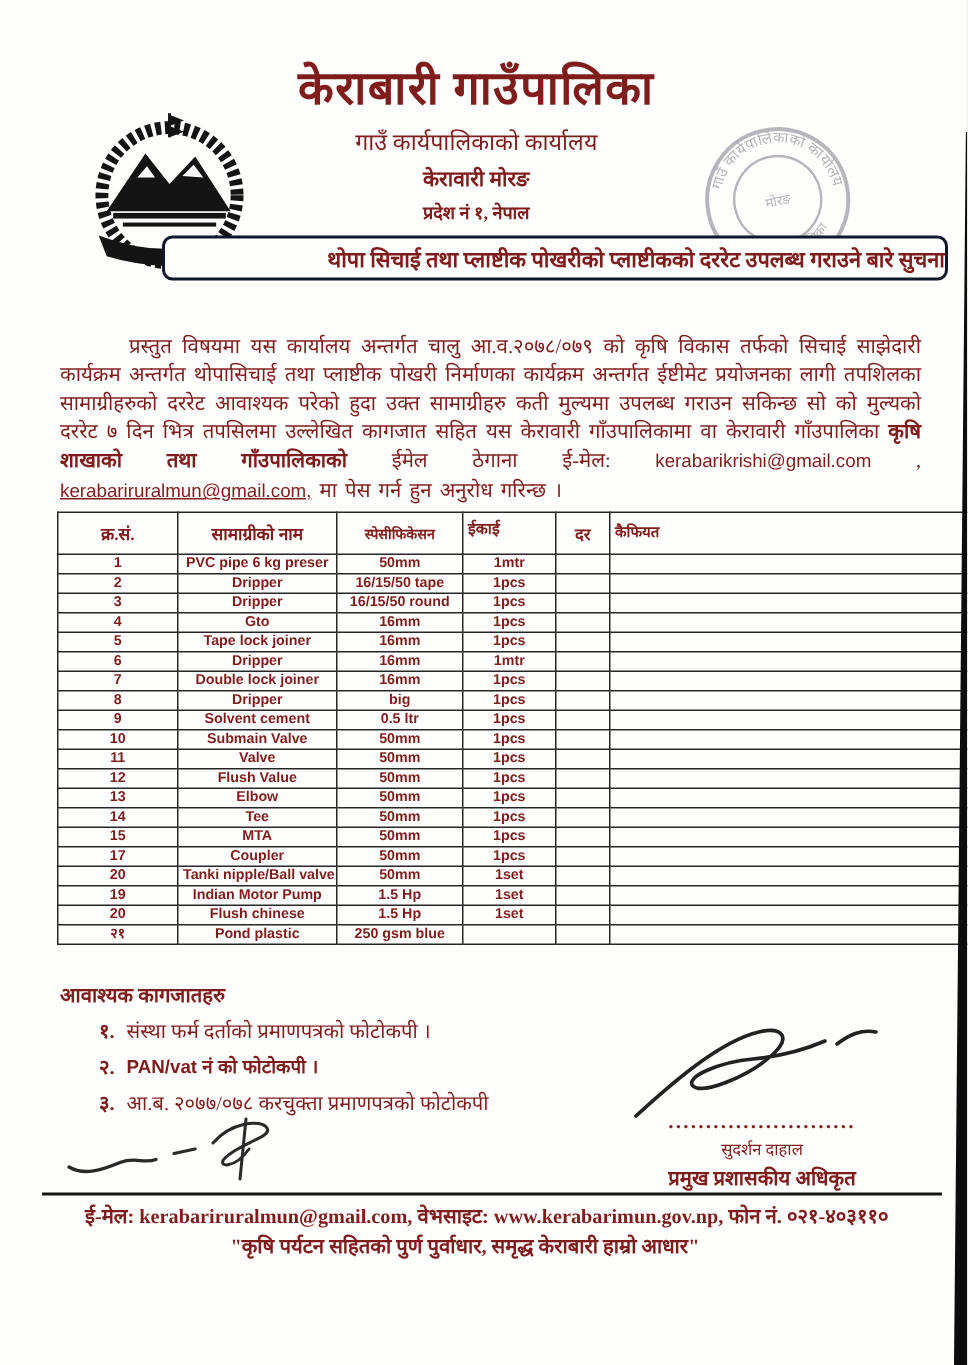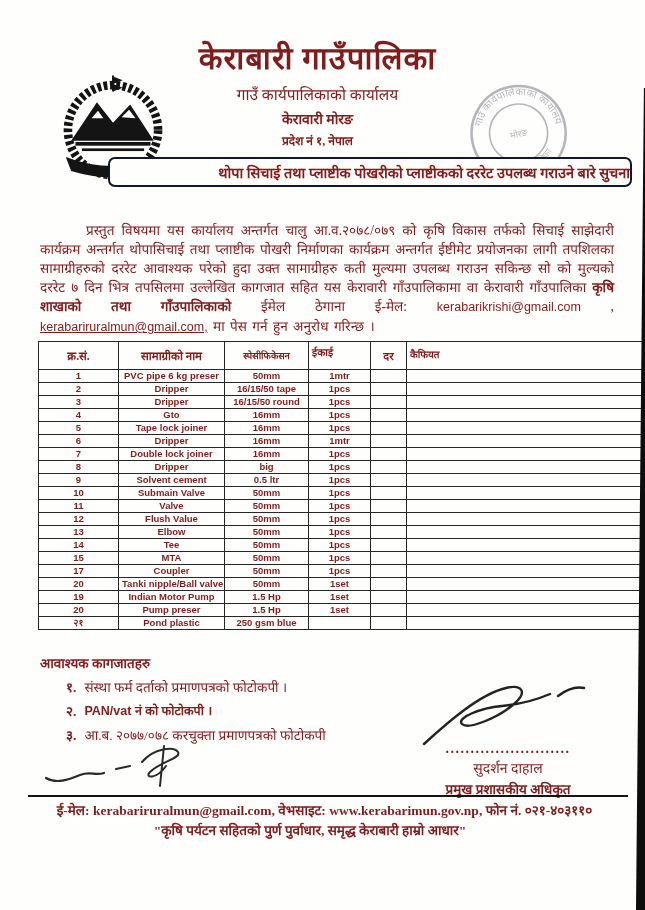--- a/index.html
+++ b/index.html
@@ -59,21 +59,21 @@
   
   .docs { position:absolute; left:40px; top:654px; font-size:13.5px; }
   .docs-heading { font-weight:bold; font-size:13.5px; }
   .doc-item { margin-top:7px; padding-left:26px; display:flex; gap:8px; line-height:17px; }
   .doc-item .num { font-weight:bold; }
   .doc-item.bold .txt { font-weight:bold; font-family:"Liberation Sans",sans-serif; font-size:12.5px; }
   
   .sig-left { position:absolute; left:38px; top:742px; }
   .sig-right { position:absolute; left:408px; top:682px; width:200px; text-align:center; }
   .sig-dots { font-weight:bold; font-size:14px; letter-spacing:1.5px; line-height:10px; }
-  .sig-name { font-size:14px; margin-top:4px; }
+  .sig-name { font-size:11px; margin-top:4px; }
   .sig-title { font-size:13.5px; font-weight:bold; margin-top:3px; }
   .sig-right svg { display:block; margin:0 auto -6px auto; }
   
   .footer-rule { position:absolute; left:28px; top:795px; width:600px; border-top:2.5px solid #141414; }
   .footer-contact {
     position:absolute; left:0; right:25px; top:801px; text-align:center;
     font-size:13.5px; font-weight:600;padding-left:29px;
   }
   .footer-slogan {
     position:absolute; left:0; right:25px; top:821px; text-align:center;
@@ -288,21 +288,21 @@
         <tr>
           <td class="c0">19</td>
           <td class="c1">Indian Motor Pump</td>
           <td class="c2">1.5 Hp</td>
           <td class="c3">1set</td>
           <td class="c4"></td>
           <td class="c5"></td>
         </tr>
         <tr>
           <td class="c0">20</td>
-          <td class="c1">Pump preser</td>
+          <td class="c1">Flush chinese</td>
           <td class="c2">1.5 Hp</td>
           <td class="c3">1set</td>
           <td class="c4"></td>
           <td class="c5"></td>
         </tr>
         <tr>
           <td class="c0">२१</td>
           <td class="c1">Pond plastic</td>
           <td class="c2">250 gsm blue</td>
           <td class="c3"></td>

